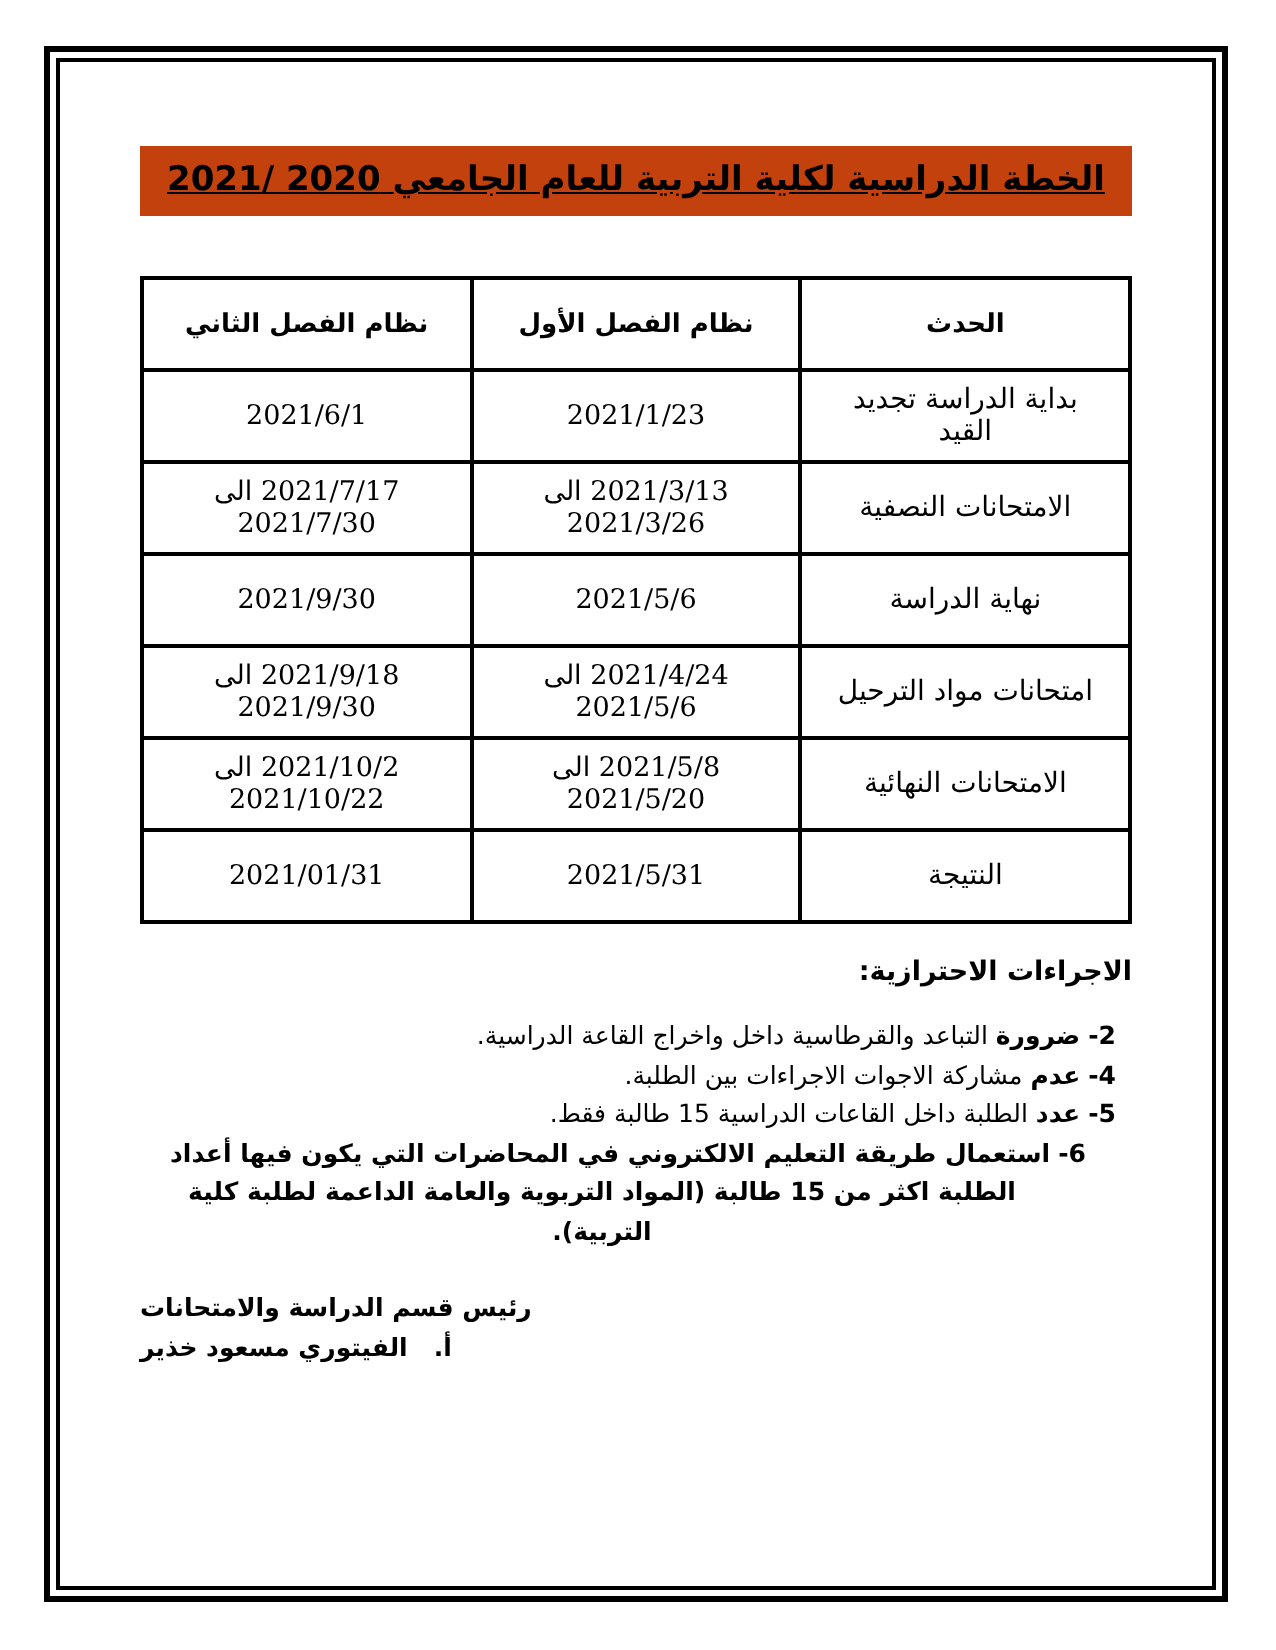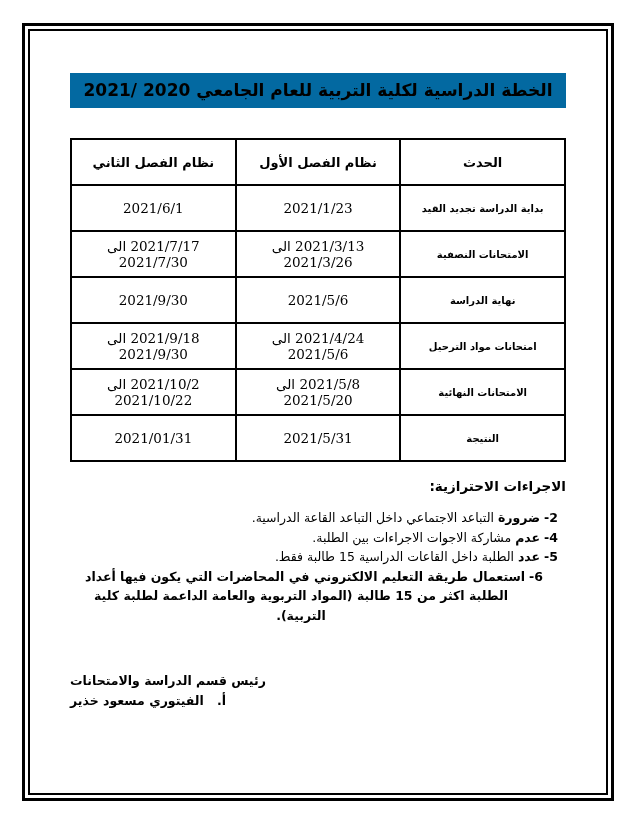--- a/index.html
+++ b/index.html
@@ -56,22 +56,22 @@
     height: 44px;
     text-align: center;
     vertical-align: middle;
     padding: 0 16px;
   }
   table.schedule th {
     font-size: 13px;
     font-weight: bold;
   }
   td.event {
-    font-weight: bold;
-    font-size: 10px;
+    font-weight: normal;
+    font-size: 14px;
   }
   td.date {
     font-family: "DejaVu Serif", "DejaVu Sans", serif;
     font-size: 13.5px;
     font-weight: normal;
   }
   .prec-heading {
     margin-top: 16px;
     font-weight: bold;
     font-size: 13.5px;
@@ -95,35 +95,35 @@
     font-weight: bold;
   }
   .prec-item.full-bold {
     text-align: center;
   }
   .prec-item.full-bold .lead,
   .prec-item.full-bold .rest {
     font-weight: bold;
   }
   .signature {
-    margin-top: 46px;
+    margin-top: 19px;
     font-weight: bold;
     font-size: 12.5px;
     line-height: 19.5px;
     text-align: left;
   }
 </style>
 </head>
 <body>
 
 <div class="frame">
   <div class="frame-inner">
     <div class="content">
 
-      <div class="title-bar" style="background: #0369a1;">الخطة الدراسية لكلية التربية للعام الجامعي 2020 /2021</div>
+      <div class="title-bar" style="background: #c2410c; text-decoration: underline;">الخطة الدراسية لكلية التربية للعام الجامعي 2020 /2021</div>
 
       <table class="schedule" dir="rtl">
         <thead>
           <tr>
             <th>الحدث</th>
             <th>نظام الفصل الأول</th>
             <th>نظام الفصل الثاني</th>
           </tr>
         </thead>
         <tbody>
@@ -156,21 +156,21 @@
             <td class="event">النتيجة</td>
             <td class="date">2021/5/31</td>
             <td class="date">2021/01/31</td>
           </tr>
         </tbody>
       </table>
 
       <div class="prec-heading">الاجراءات الاحترازية:</div>
 
       <div class="prec-list">
-        <div class="prec-item"><span class="num">2-</span> <span class="lead">ضرورة</span><span class="rest"> التباعد الاجتماعي داخل التباعد القاعة الدراسية.</span></div>
+        <div class="prec-item"><span class="num">2-</span> <span class="lead">ضرورة</span><span class="rest"> التباعد والقرطاسية داخل واخراج القاعة الدراسية.</span></div>
         <div class="prec-item"><span class="num">4-</span> <span class="lead">عدم</span><span class="rest"> مشاركة الاجوات الاجراءات بين الطلبة.</span></div>
         <div class="prec-item"><span class="num">5-</span> <span class="lead">عدد</span><span class="rest"> الطلبة داخل القاعات الدراسية 15 طالبة فقط.</span></div>
         <div class="prec-item full-bold"><span class="num">6-</span> <span class="lead">استعمال طريقة التعليم الالكتروني في المحاضرات التي يكون فيها أعداد الطلبة اكثر من 15 طالبة (المواد التربوية والعامة الداعمة لطلبة كلية التربية).</span><span class="rest"></span></div>
       </div>
 
       <div class="signature">
         <div>رئيس قسم الدراسة والامتحانات</div>
         <div>أ.&nbsp;&nbsp;&nbsp;الفيتوري مسعود خذير</div>
       </div>
 

